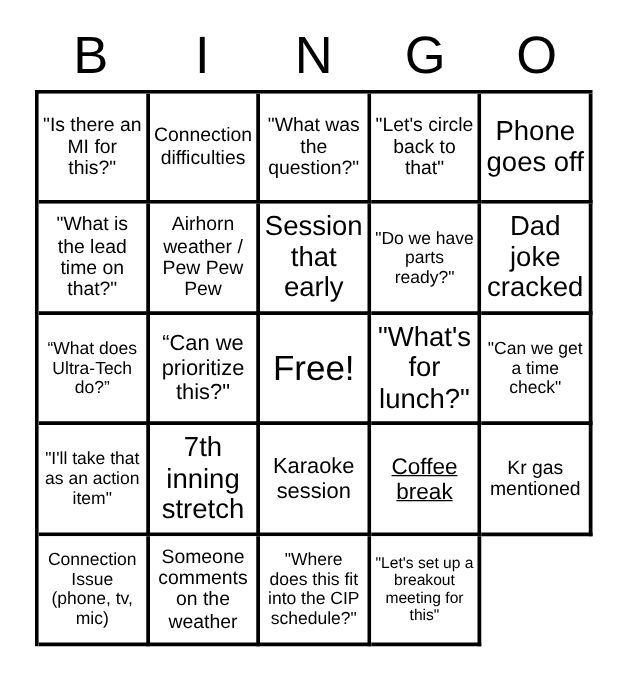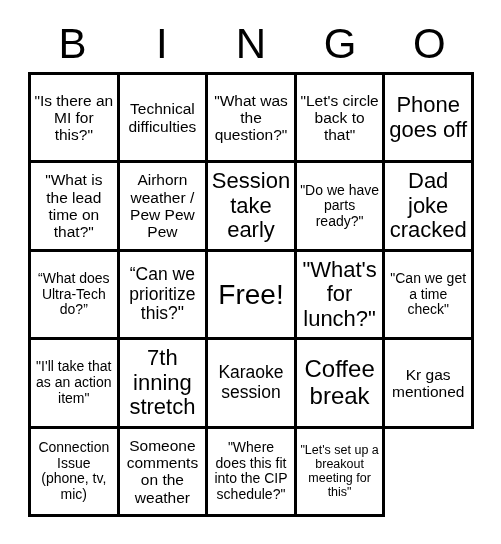--- a/index.html
+++ b/index.html
@@ -82,60 +82,60 @@
     overflow-wrap: break-word;
     hyphens: none;
   }
 
   
   .fs-xs .cell-text { font-size: 12.5px; }
   .fs-sm .cell-text { font-size: 14px; }
   .fs-md .cell-text { font-size: 15.5px; }
   .fs-lg .cell-text { font-size: 17.5px; }
   .fs-xl .cell-text { font-size: 22px; }
-  .fs-xxl .cell-text { font-size: 24px; }
+  .fs-xxl .cell-text { font-size: 18px; text-decoration: underline; }
   .fs-free .cell-text { font-size: 28px; text-align: center; }
 </style>
 </head>
 <body>
 
 <div id="bingo-card">
 
   <div class="bingo-header">
       <span class="header-letter">B</span>
       <span class="header-letter">I</span>
       <span class="header-letter">N</span>
       <span class="header-letter">G</span>
       <span class="header-letter">O</span>
     </div>
 
   <div class="bingo-grid">
       <div class="bingo-cell fs-md">
         <span class="cell-text">"Is there an MI for this?"</span>
       </div>
       <div class="bingo-cell fs-md">
-        <span class="cell-text">Technical difficulties</span>
+        <span class="cell-text">Connection difficulties</span>
       </div>
       <div class="bingo-cell fs-md">
         <span class="cell-text">"What was the question?"</span>
       </div>
       <div class="bingo-cell fs-md">
         <span class="cell-text">"Let's circle back to that"</span>
       </div>
       <div class="bingo-cell fs-xl">
         <span class="cell-text">Phone goes off</span>
       </div>
       <div class="bingo-cell fs-md">
         <span class="cell-text">"What is the lead time on that?"</span>
       </div>
       <div class="bingo-cell fs-md">
         <span class="cell-text">Airhorn weather / Pew Pew Pew</span>
       </div>
       <div class="bingo-cell fs-xl">
-        <span class="cell-text">Session take early</span>
+        <span class="cell-text">Session that early</span>
       </div>
       <div class="bingo-cell fs-sm">
         <span class="cell-text">"Do we have parts ready?"</span>
       </div>
       <div class="bingo-cell fs-xl">
         <span class="cell-text">Dad joke cracked</span>
       </div>
       <div class="bingo-cell fs-sm">
         <span class="cell-text">“What does Ultra-Tech do?”</span>
       </div>

